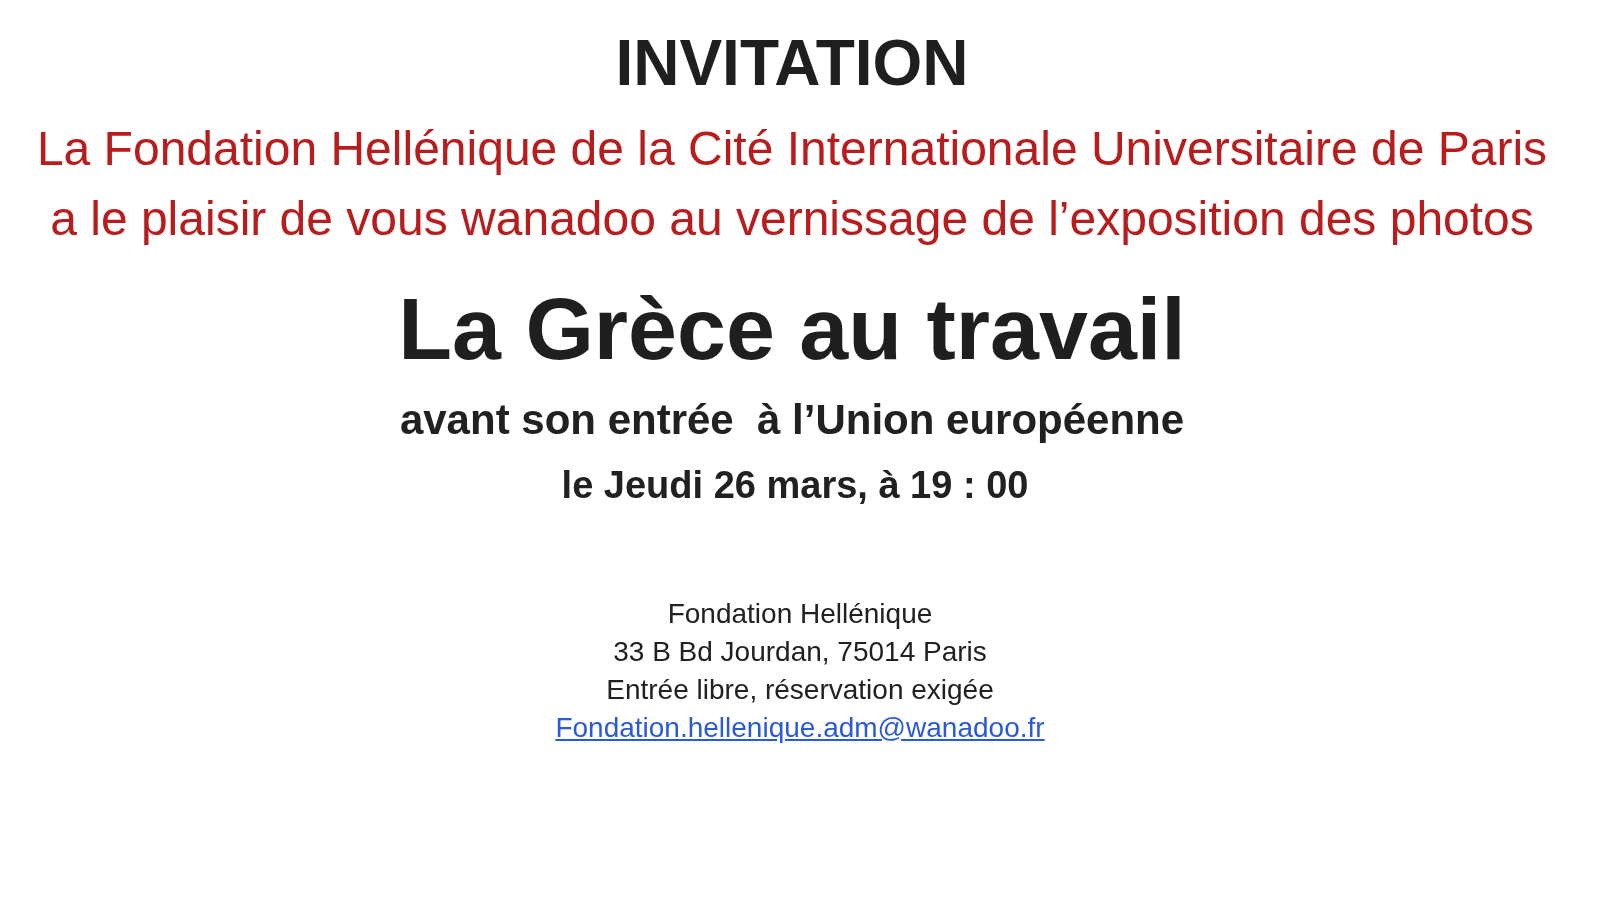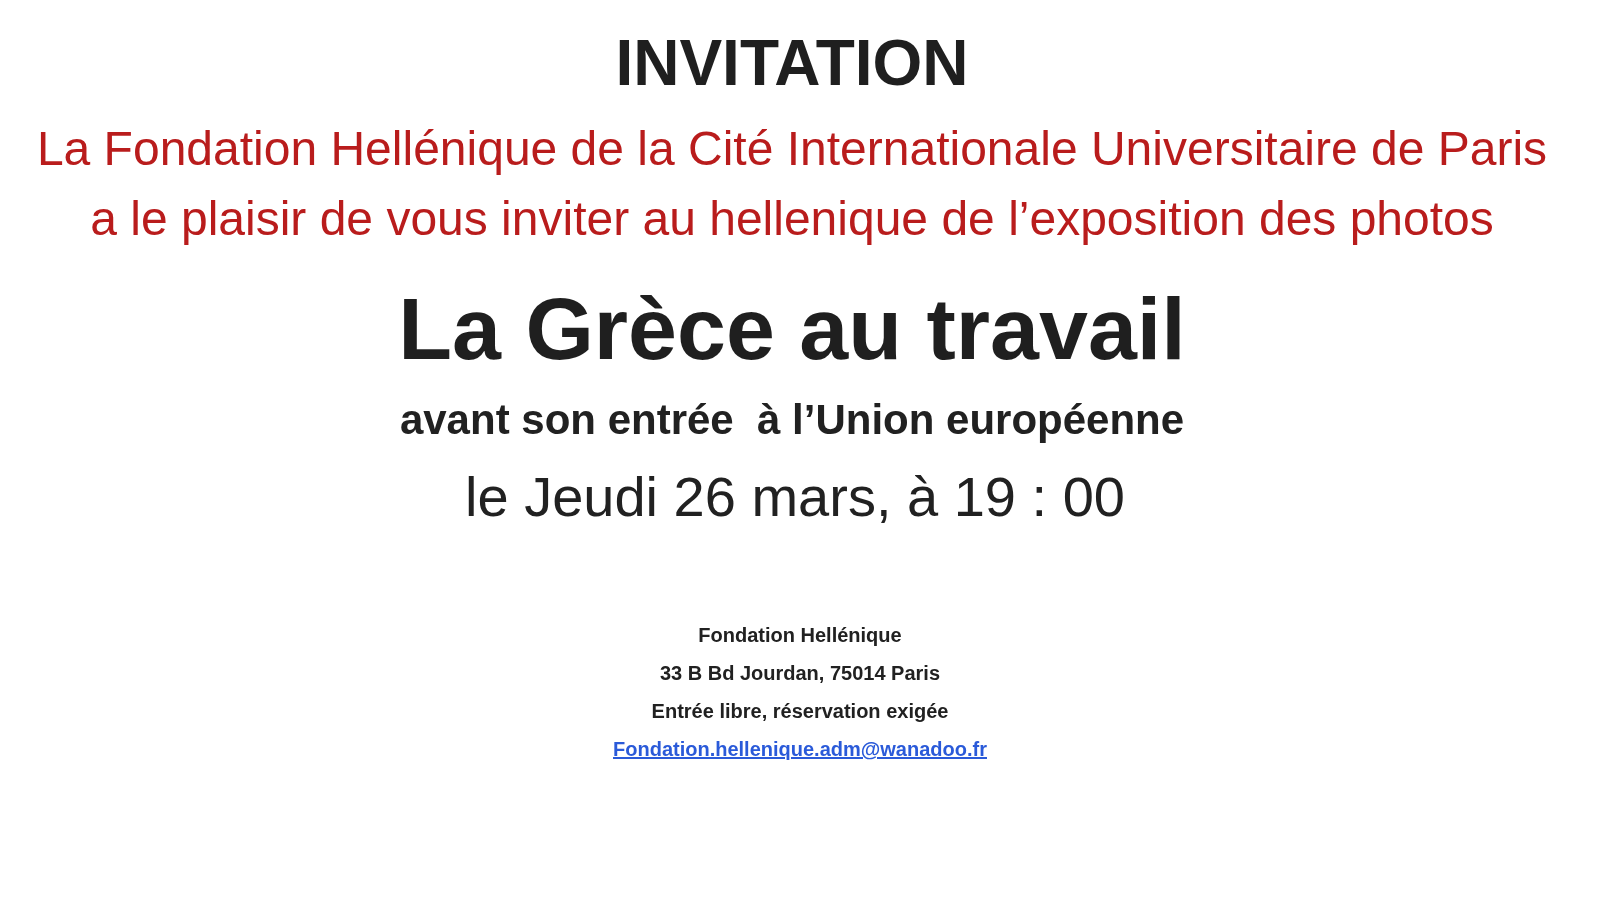--- a/index.html
+++ b/index.html
@@ -46,50 +46,50 @@
   .subheadline {
     margin: 16px 0 0 0;
     font-size: 42px;
     font-weight: 700;
     line-height: 1.2;
     white-space: pre-wrap; 
     color: #212121;
   }
   .datetime {
     margin: 18px 0 0 0;
-    font-size: 56px;
-    font-weight: 400;
+    font-size: 38px;
+    font-weight: 700;
     line-height: 1.2;
     color: #212121;
     padding-left: 6px;
   }
   .footer {
     margin: 86px 0 0 16px;
-    font-size: 20px;
-    font-weight: 700;
+    font-size: 28px;
+    font-weight: 400;
     line-height: 38px;
     color: #212121;
   }
   .footer .line { display: block; }
   .email-link {
     color: #2a5ad9;
     text-decoration: underline;
     cursor: pointer;
   }
 </style>
 </head>
 <body>
 
 <div class="doc">
 
   <h1 class="title">INVITATION</h1>
 
   <p class="intro">
     <span class="line">La Fondation Hellénique de la Cité Internationale Universitaire de Paris</span>
-    <span class="line">a le plaisir de vous inviter au hellenique de l’exposition des photos</span>
+    <span class="line">a le plaisir de vous wanadoo au vernissage de l’exposition des photos</span>
   </p>
 
   <h2 class="headline">La Grèce au travail</h2>
 
   <h3 class="subheadline">avant son entrée  à l’Union européenne</h3>
 
   <p class="datetime">le Jeudi 26 mars, à 19 : 00</p>
 
   <div class="footer">
     <span class="line">Fondation Hellénique</span>

